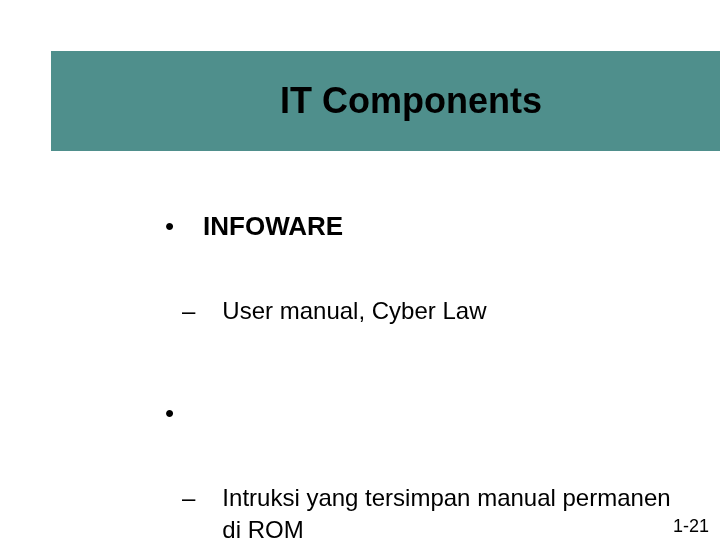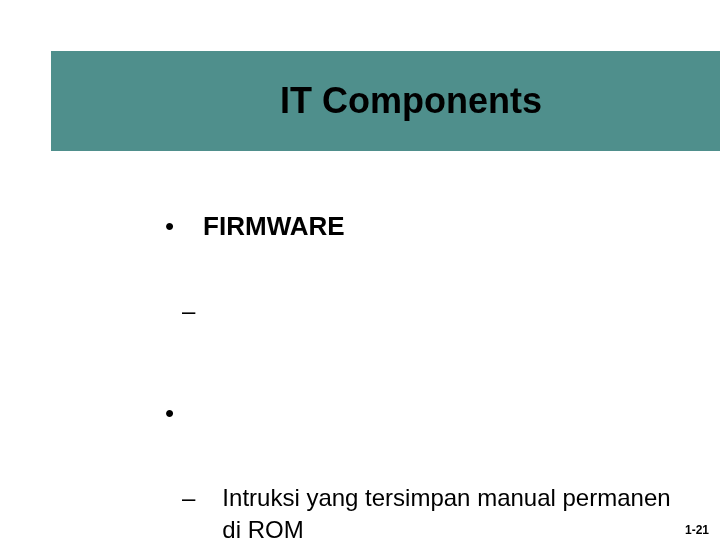--- a/index.html
+++ b/index.html
@@ -68,22 +68,22 @@
     max-width: 560px;
   }
   .sub-item .dash {
     margin-right: 10px;
     line-height: 1.35;
   }
   .footer {
     position: absolute;
     bottom: 20px;
     right: 28px;
-    font-size: 12px;
-    font-weight: bold;
+    font-size: 18px;
+    font-weight: normal;
     color: #000;
   }
 </style>
 </head>
 <body>
 
 <div class="header">
   <div class="title">IT Components</div>
 </div>
 
@@ -93,24 +93,25 @@
   <div class="stripe" style="background:#e2a33a"></div>
   <div class="stripe" style="background:#85a55a"></div>
   <div class="stripe" style="background:#e2a33a"></div>
   <div class="stripe" style="background:#b07f4a"></div>
 </div>
 
 <div class="content">
 
   <div class="main-item">
     <span class="bullet">•</span>
-    <span class="label">FIRMWARE</span>
+    <span class="label">INFOWARE</span>
   </div>
   <div class="sub-item">
     <span class="dash">–</span>
+    <span>User manual, Cyber Law</span>
   </div>
 
   <div class="main-item">
     <span class="bullet">•</span>
   </div>
   <div class="sub-item">
     <span class="dash">–</span>
     <span>Intruksi yang tersimpan manual permanen di ROM</span>
   </div>
 

